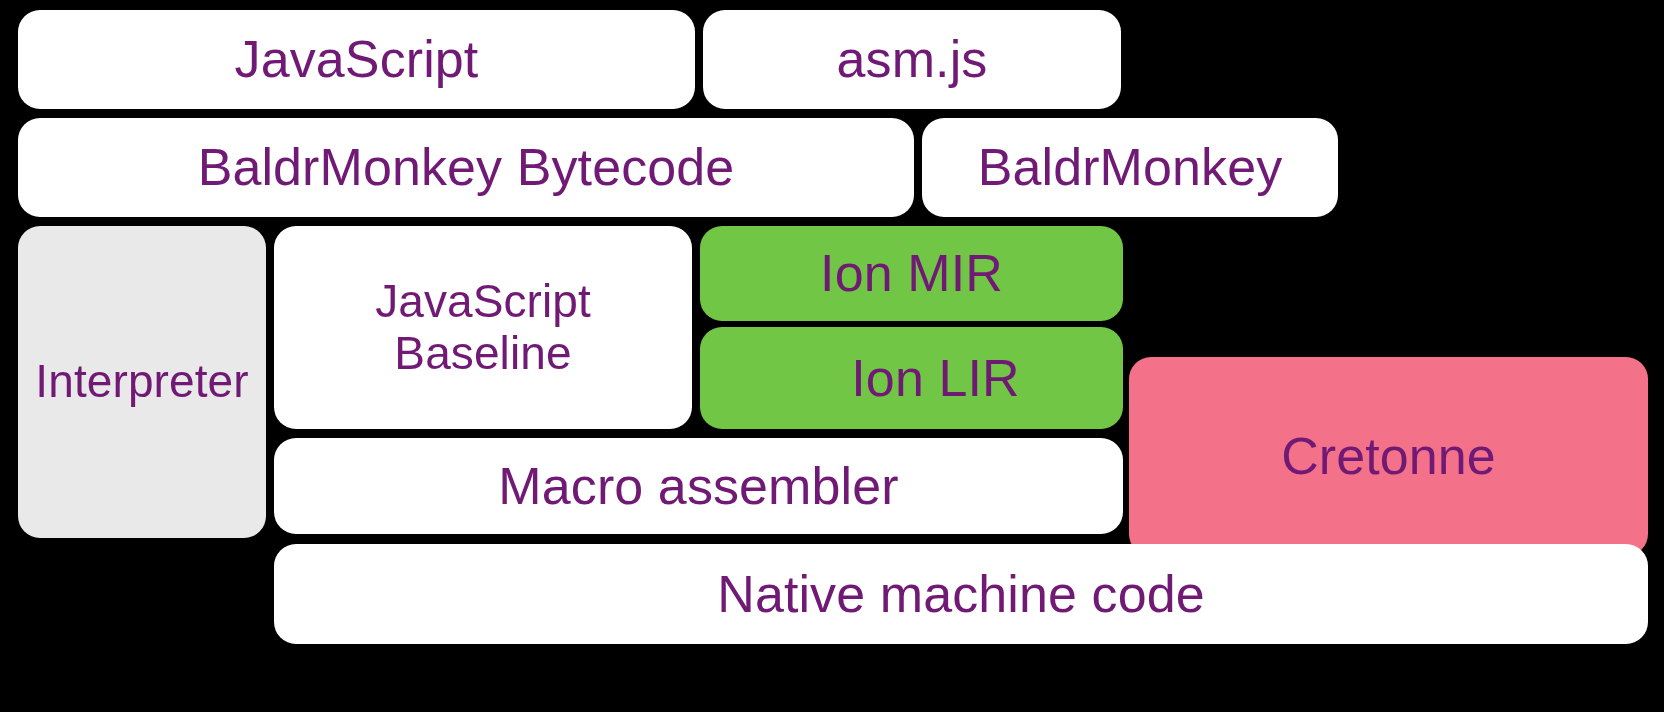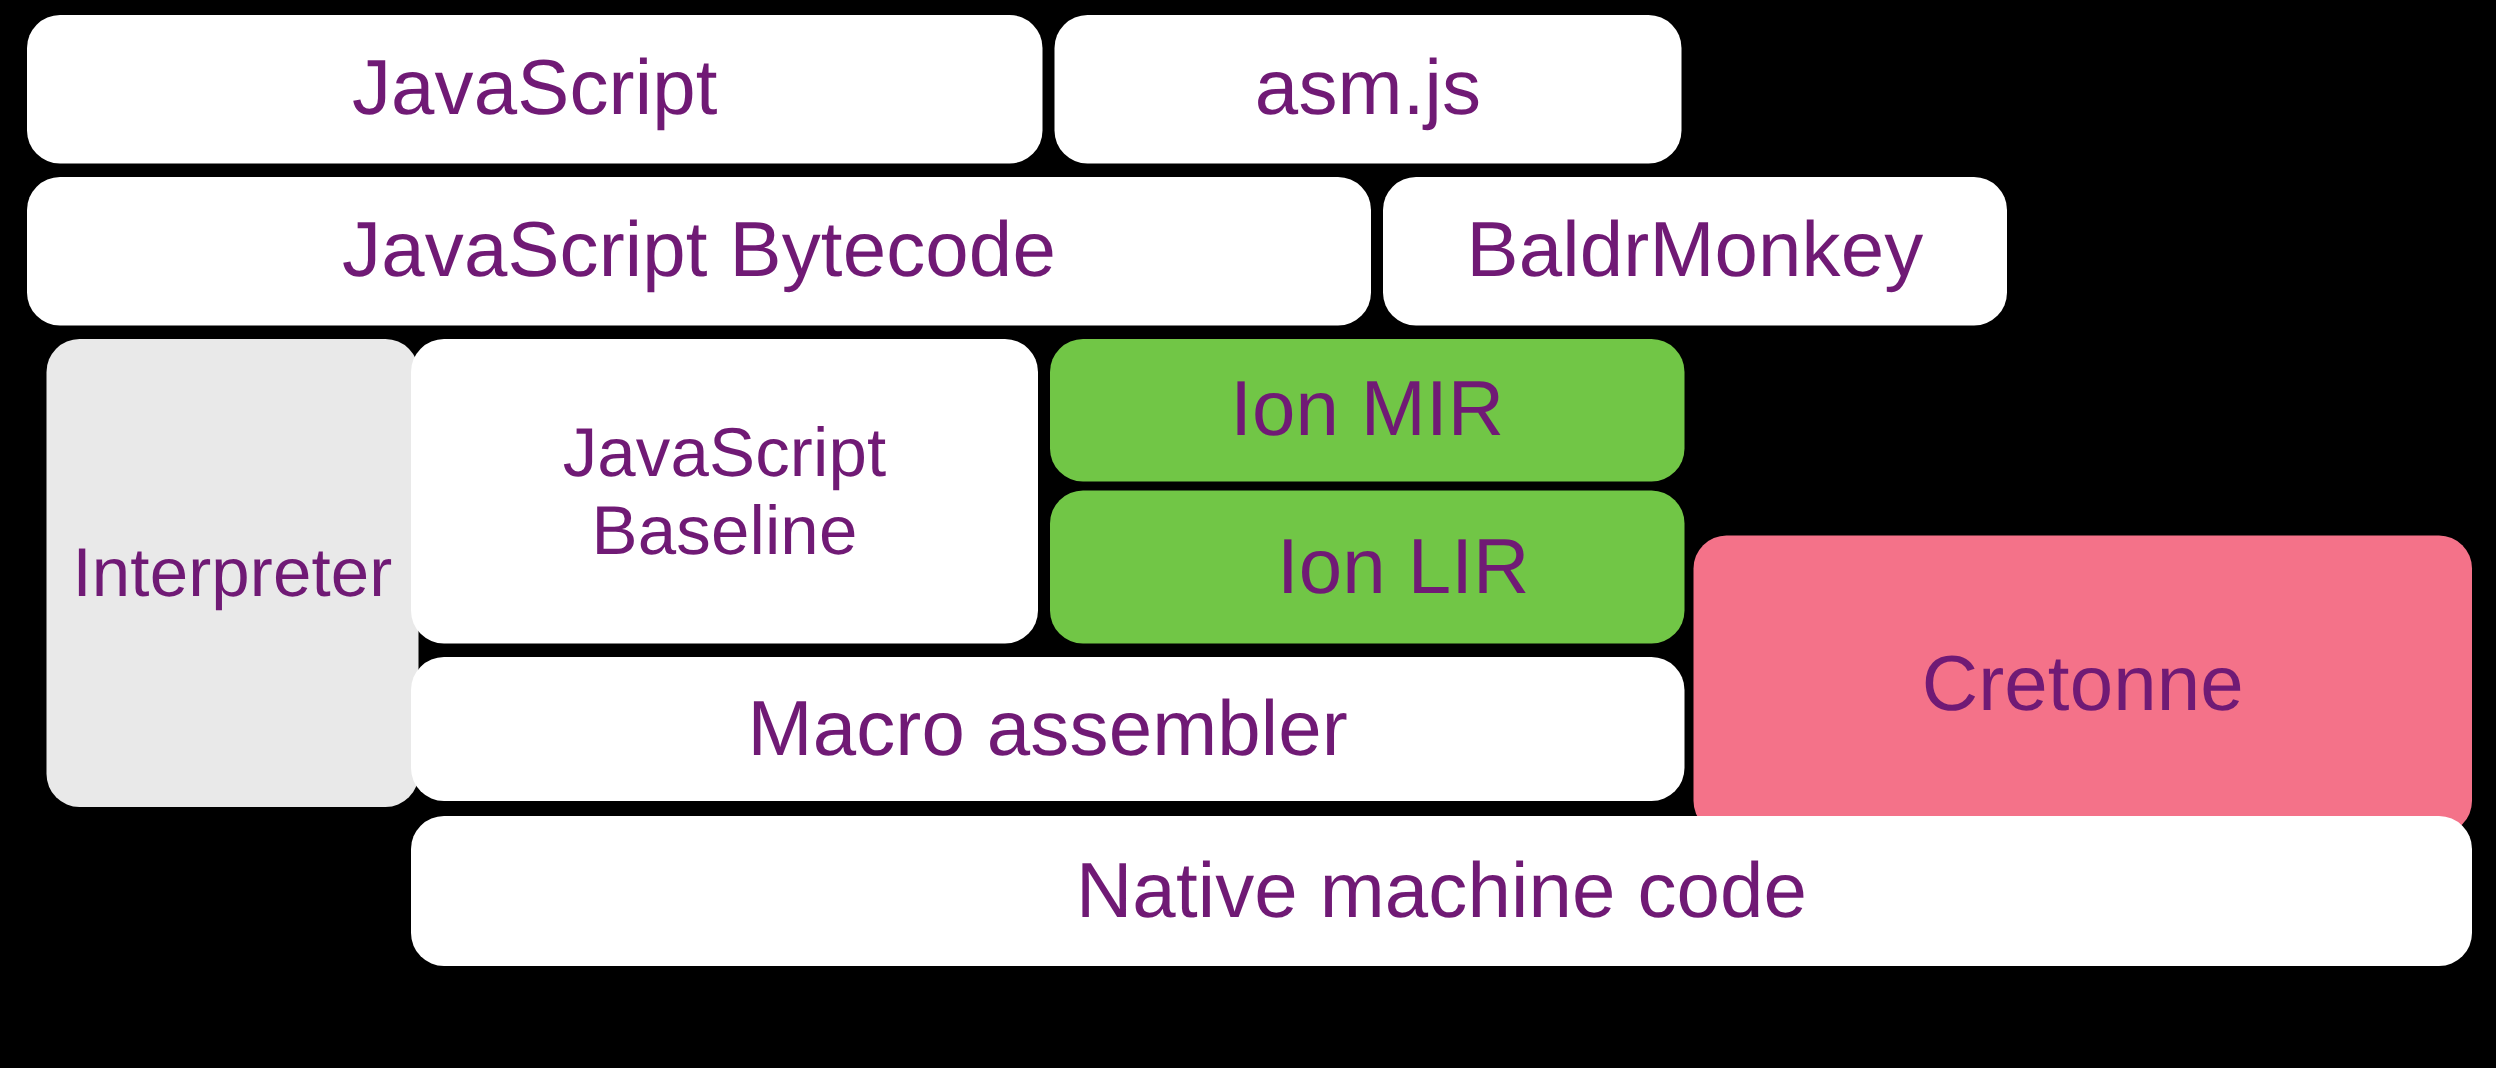--- a/index.html
+++ b/index.html
@@ -39,23 +39,23 @@
 
   .t-lg { font-size: 52px; }
   .t-md { font-size: 46px; }
 </style>
 </head>
 <body>
 
 <div id="stage">
     <div class="node fill-white t-lg" style="left: 18px; top: 10px; width: 677px; height: 99px;"><span>JavaScript</span></div>
     <div class="node fill-white t-lg" style="left: 703px; top: 10px; width: 418px; height: 99px;"><span>asm.js</span></div>
-    <div class="node fill-white t-lg" style="left: 18px; top: 118px; width: 896px; height: 99px;"><span>JavaScript Bytecode</span></div>
+    <div class="node fill-white t-lg" style="left: 18px; top: 118px; width: 896px; height: 99px;"><span>BaldrMonkey Bytecode</span></div>
     <div class="node fill-white t-lg" style="left: 922px; top: 118px; width: 416px; height: 99px;"><span>BaldrMonkey</span></div>
-    <div class="node fill-gray t-md" style="left: 18px; top: 226px; width: 248px; height: 312px; margin-left: 13px;"><span>Interpreter</span></div>
+    <div class="node fill-gray t-md" style="left: 18px; top: 226px; width: 248px; height: 312px;"><span>Interpreter</span></div>
     <div class="node fill-white t-md" style="left: 274px; top: 226px; width: 418px; height: 203px;"><span>JavaScript
 Baseline</span></div>
     <div class="node fill-green t-lg" style="left: 700px; top: 226px; width: 423px; height: 95px;"><span>Ion MIR</span></div>
     <div class="node fill-green t-lg" style="left: 700px; top: 327px; width: 423px; height: 102px; padding-left: 48px;"><span>Ion LIR</span></div>
     <div class="node fill-white t-lg" style="left: 274px; top: 438px; width: 849px; height: 96px;"><span>Macro assembler</span></div>
     <div class="node fill-pink t-lg" style="left: 1129px; top: 333px; width: 519px; height: 199px; margin-top: 24px;"><span>Cretonne</span></div>
     <div class="node fill-white t-lg" style="left: 274px; top: 528px; width: 1374px; height: 100px; margin-top: 16px;"><span>Native machine code</span></div>
   </div>
 
 </body></html>

